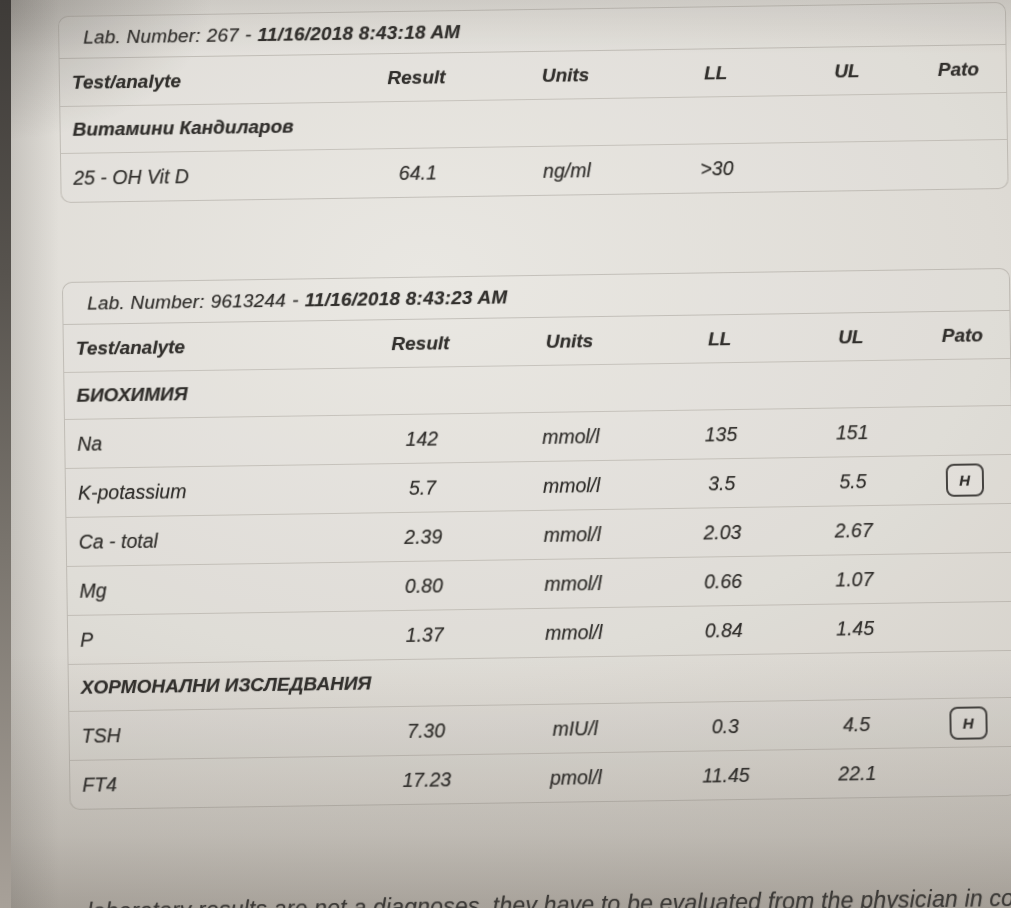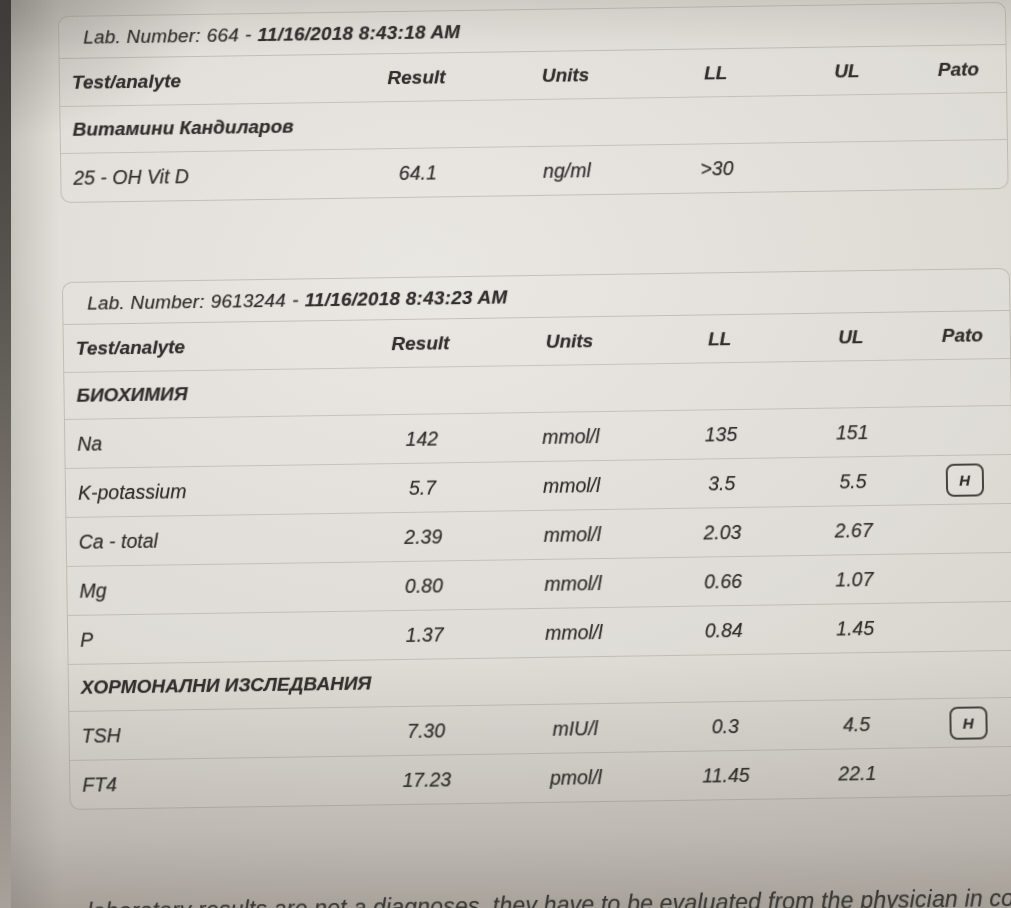--- a/index.html
+++ b/index.html
@@ -76,21 +76,21 @@
 
 <div class="photo">
   <div class="edge-strip"></div>
   <div class="edge-soft"></div>
 
   <div class="content">
 
     <div class="lab-box t1">
       <div class="lab-header">
         <span>Lab. Number:</span>
-        <span>664</span>
+        <span>267</span>
         <span>-</span>
         <span class="b">11/16/2018 8:43:18 AM</span>
       </div>
       <div class="row head">
         <div class="c c-analyte">Test/analyte</div>
         <div class="c c-result">Result</div>
         <div class="c c-units">Units</div>
         <div class="c c-ll">LL</div>
         <div class="c c-ul">UL</div>
         <div class="c c-pato">Pato</div>

